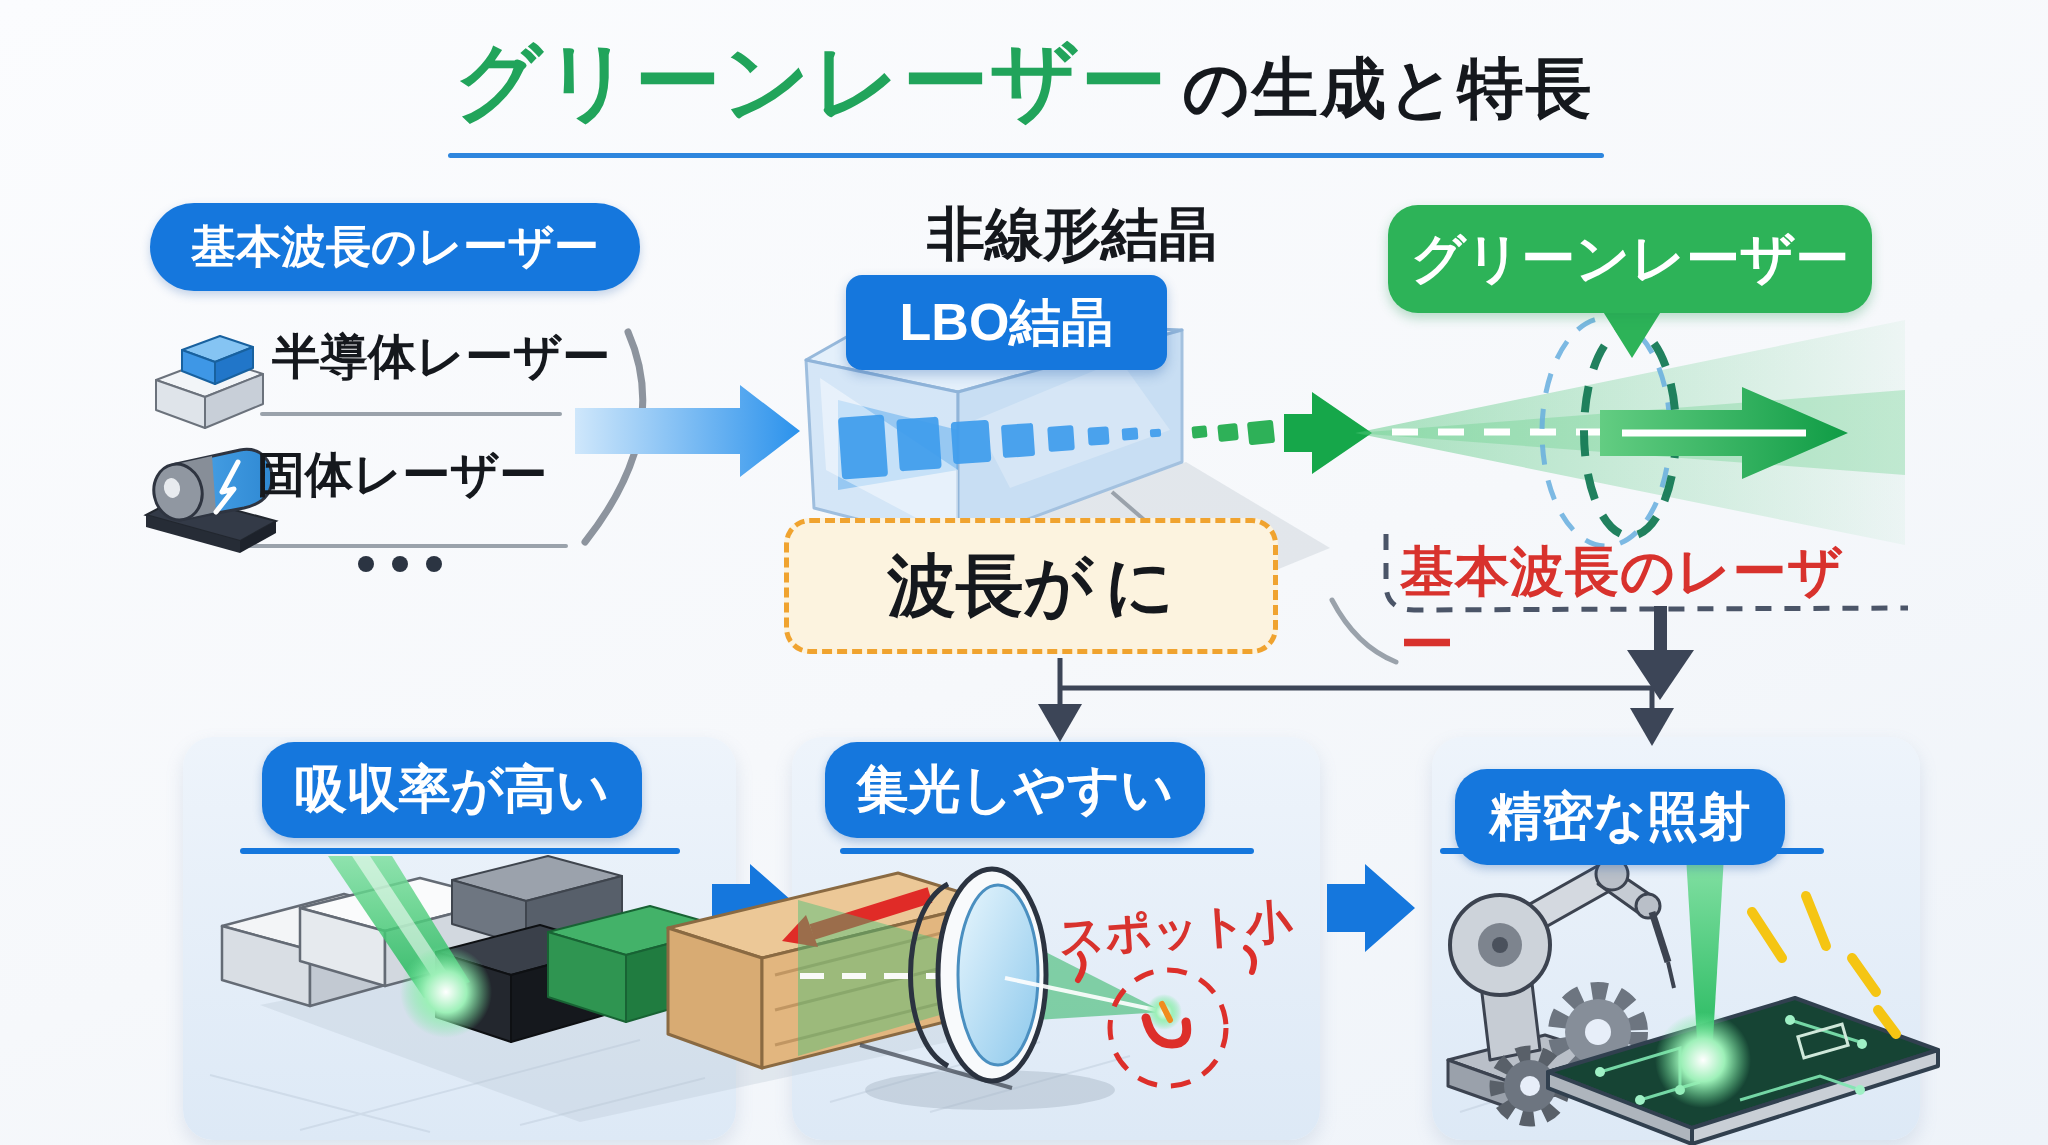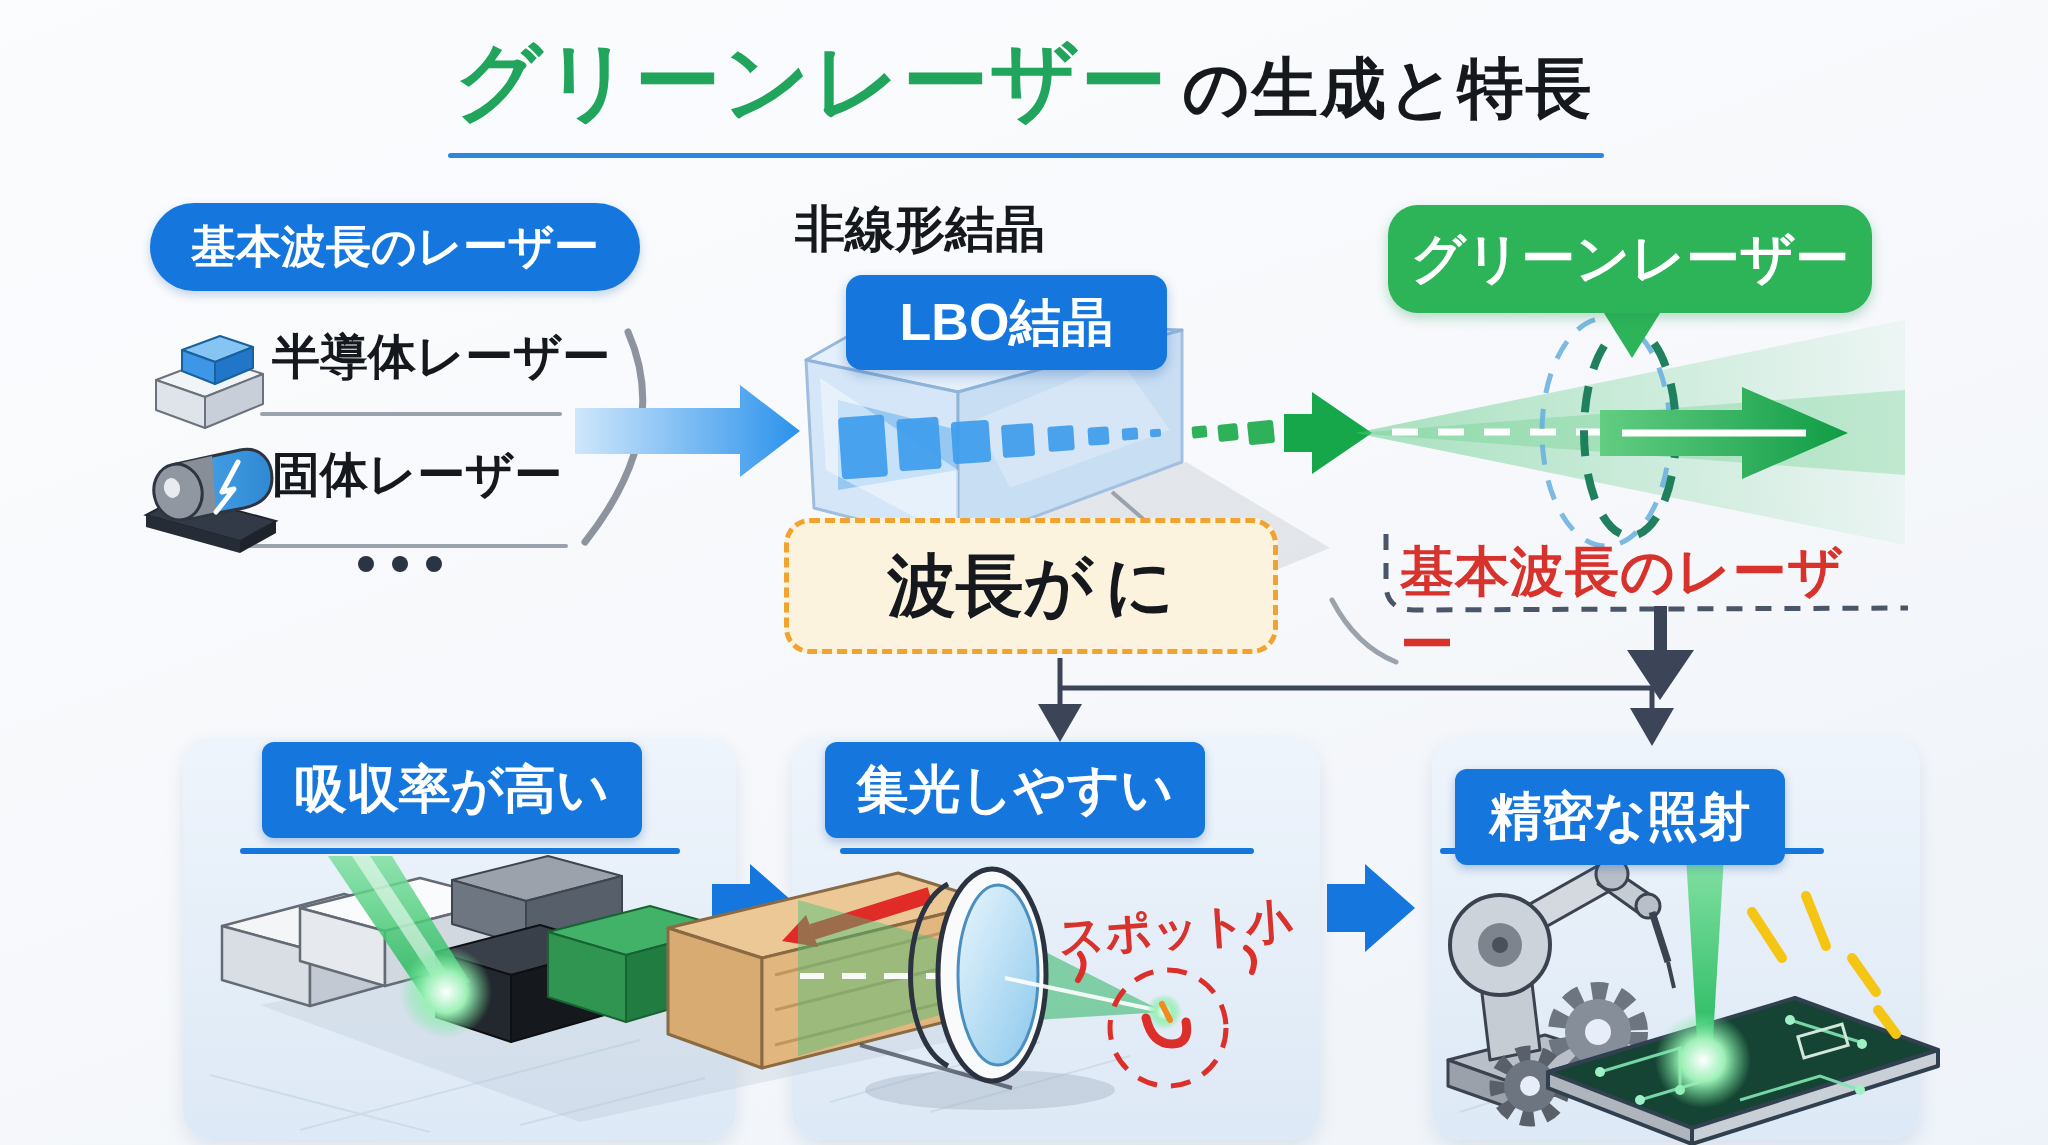--- a/index.html
+++ b/index.html
@@ -13,43 +13,43 @@
   
   #title-row{left:0;right:0;top:24px;display:flex;justify-content:center;align-items:baseline;gap:14px;}
   .t-green{font-size:86px;font-weight:900;color:#21a45b;letter-spacing:2px;}
   .t-black{font-size:66px;font-weight:900;color:#15181d;letter-spacing:2px;}
   #title-underline{left:448px;top:153px;width:1156px;height:5px;background:#2e86de;border-radius:3px;}
   
   .pill{background:#1577dd;color:#fff;font-weight:900;border-radius:44px;box-shadow:0 4px 10px rgba(30,90,170,.25);}
   #badge-source{left:150px;top:203px;width:490px;height:88px;font-size:45px;}
   .src-label{font-size:48px;font-weight:900;color:#15181d;}
   #src-label-1{left:272px;top:325px;}
-  #src-label-2{left:272px;top:443px;}
+  #src-label-2{left:257px;top:443px;}
   #ellipsis{left:358px;top:556px;display:flex;gap:18px;}
   #ellipsis .dot{width:16px;height:16px;border-radius:50%;background:#2b3442;}
   
-  #crystal-heading{left:795px;top:196px;width:422px;text-align:left;font-size:50px;font-weight:900;color:#15181d;}
+  #crystal-heading{left:795px;top:196px;width:422px;text-align:right;font-size:58px;font-weight:900;color:#15181d;}
   #badge-lbo{left:846px;top:275px;width:321px;height:95px;border-radius:16px;font-size:52px;box-shadow:0 5px 12px rgba(30,90,170,.3);}
   
   #badge-result{left:1388px;top:205px;width:484px;height:108px;background:#2db358;color:#fff;
     border-radius:30px;font-size:54px;font-weight:900;box-shadow:0 5px 12px rgba(30,150,80,.3);}
   
   #wavelength-box{left:784px;top:518px;width:494px;height:136px;background:#fcf3df;border:5px dashed #f0a32f;
     border-radius:26px;display:flex;align-items:center;justify-content:center;gap:12px;box-sizing:border-box;}
   #wavelength-box .wl-txt{font-size:68px;font-weight:900;color:#15181d;}
   #wavelength-box .wl-val{font-size:88px;font-weight:900;color:#e02b27;line-height:1;transform:translateY(-4px);}
   
   #energy-note{left:1400px;top:536px;width:480px;font-size:54px;font-weight:900;color:#d8322d;letter-spacing:1px;}
   
   .card{top:737px;height:403px;border-radius:30px;background:linear-gradient(180deg,#eef4fb,#dde9f6);
     box-shadow:0 8px 18px rgba(110,140,180,.18);}
   #card-1{left:183px;width:553px;}
   #card-2{left:792px;width:528px;}
   #card-3{left:1432px;width:488px;}
-  .fpill{top:742px;height:96px;background:#1577dd;color:#fff;font-weight:900;font-size:52px;border-radius:12px;
+  .fpill{top:742px;height:96px;background:#1577dd;color:#fff;font-weight:900;font-size:52px;border-radius:32px;
     box-shadow:0 4px 10px rgba(30,90,170,.3);}
   #fpill-1{left:262px;width:380px;}
   #fpill-2{left:825px;width:380px;}
   #fpill-3{left:1455px;width:330px;margin-top:27px;}
   .funder{top:848px;height:6px;background:#1577dd;border-radius:3px;}
   #funder-1{left:240px;width:440px;}
   #funder-2{left:840px;width:414px;}
   #funder-3{left:1440px;width:384px;}
   #spot-note{left:1058px;top:898px;width:260px;font-size:46px;font-weight:900;color:#d8322d;transform:rotate(-4deg);}
   svg{position:absolute;left:0;top:0;}

